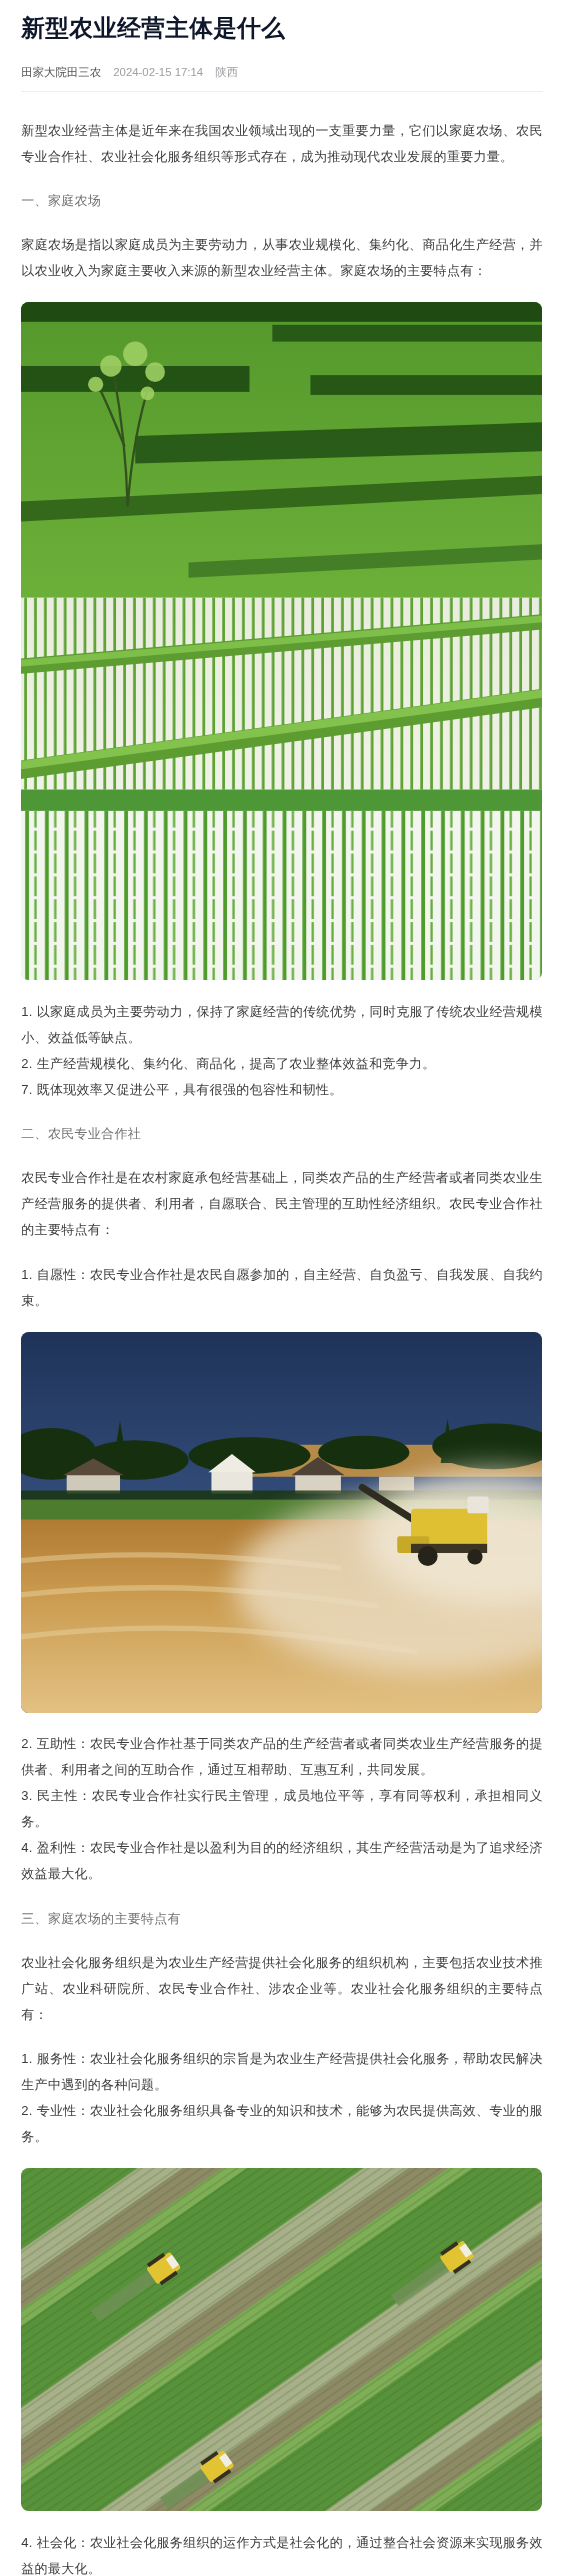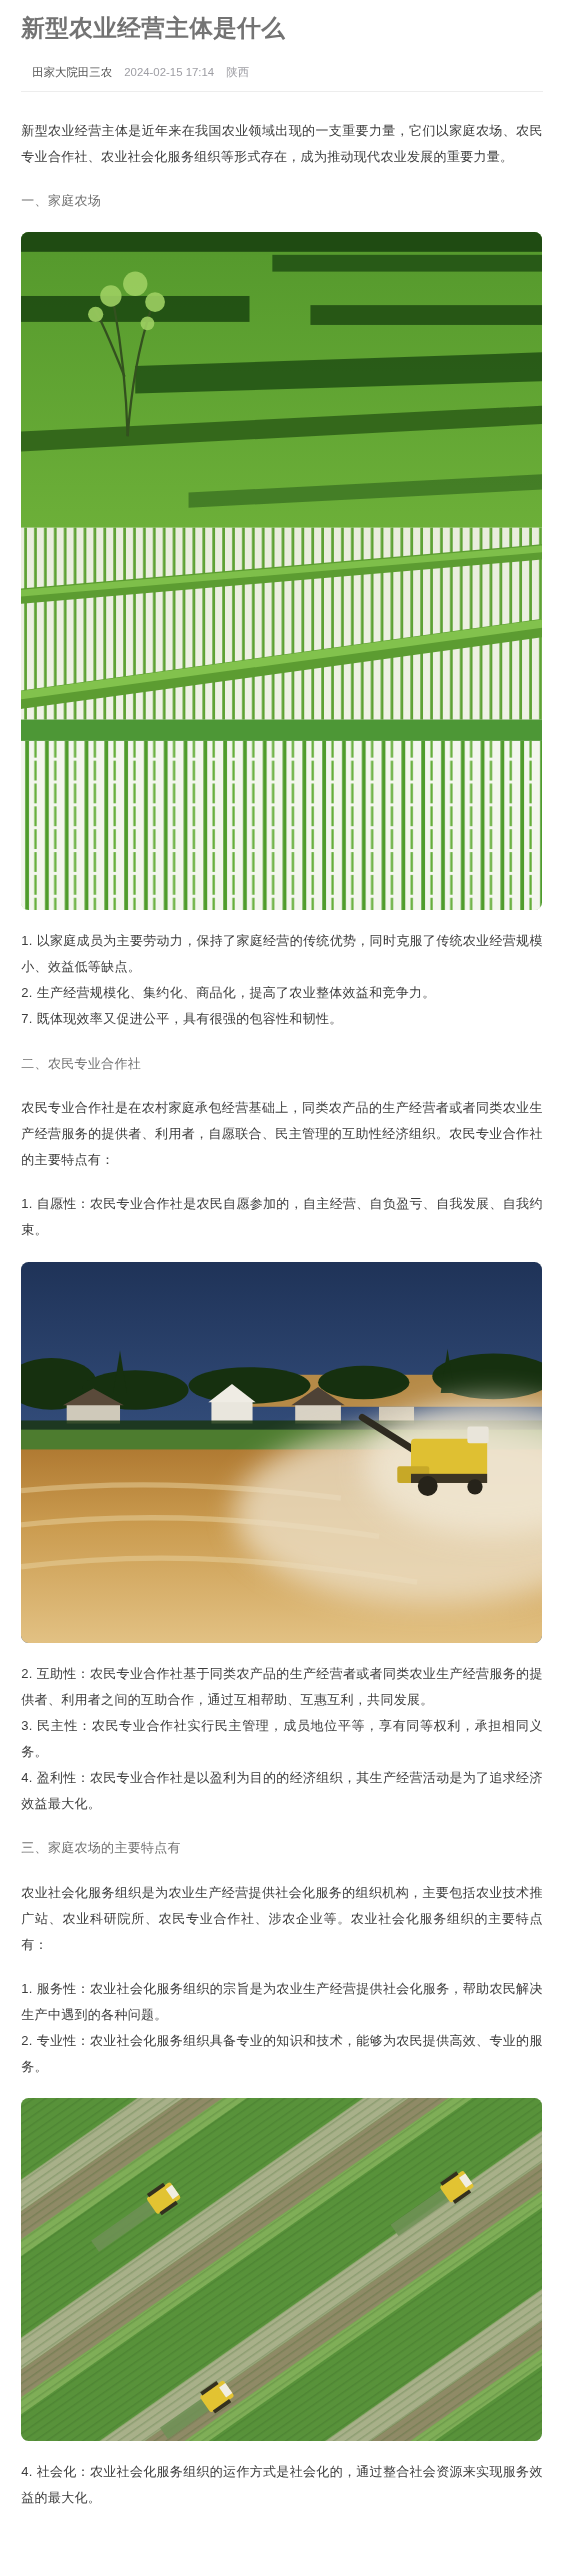--- a/index.html
+++ b/index.html
@@ -3,25 +3,25 @@
 <meta charset="utf-8">
 <style>
   html,body{margin:0;padding:0;background:#ffffff;}
   body{
     width:564px;margin:0 auto;
     font-family:"Liberation Sans","DejaVu Sans",sans-serif;
     color:#3c3c3c;
   }
   .article{padding:6.1px 21.3px 30.5px;}
   h1.title{
-    font-size:23.6px;line-height:1.45;font-weight:700;color:#737373;
+    font-size:23.6px;line-height:1.45;font-weight:700;color:#0f172a;
     margin:4.6px 0 20px;letter-spacing:0.4px;
   }
   .byline{display:flex;align-items:center;gap:12.2px;font-size:11.4px;margin:0 0 10.7px;}
-  .byline .author{color:#555555;cursor:pointer;margin-left:11px;}
+  .byline .author{color:#555555;cursor:pointer;}
   .byline .meta{color:#9e9ea4;}
   .divider{border:none;border-top:0.8px solid #ededed;margin:0 0 26px;}
   p.body-p{
     font-size:13px;line-height:26px;letter-spacing:0.3px;
     text-align:justify;margin:0 0 18.3px;color:#3c3c3c;
   }
   p.section-heading{
     font-size:13px;line-height:26px;letter-spacing:0.3px;
     margin:7.6px 0 18.3px;color:#737373;
   }
@@ -47,20 +47,21 @@
     <span class="author">田家大院田三农</span>
     <span class="meta">2024-02-15 17:14</span>
     <span class="meta">陕西</span>
   </div>
 
   <hr class="divider">
 
   <p class="body-p">新型农业经营主体是近年来在我国农业领域出现的一支重要力量，它们以家庭农场、农民专业合作社、农业社会化服务组织等形式存在，成为推动现代农业发展的重要力量。</p>
 
   <p class="section-heading">一、家庭农场</p>
+  <p class="body-p">家庭农场是指以家庭成员为主要劳动力，从事农业规模化、集约化、商品化生产经营，并以农业收入为家庭主要收入来源的新型农业经营主体。家庭农场的主要特点有：</p>
 
   <figure class="photo fig-1" aria-label="绿色稻田">
     <svg viewBox="0 0 684 890" preserveAspectRatio="none">
       <defs>
         <linearGradient id="p1g" x1="0" y1="0" x2="0" y2="1">
           <stop offset="0" stop-color="#54982c"></stop>
             <stop offset="0.45" stop-color="#6db039"></stop>
             <stop offset="1" stop-color="#7cbd42"></stop>
         </linearGradient>
         <linearGradient id="p1w" x1="0" y1="0" x2="0" y2="1">

